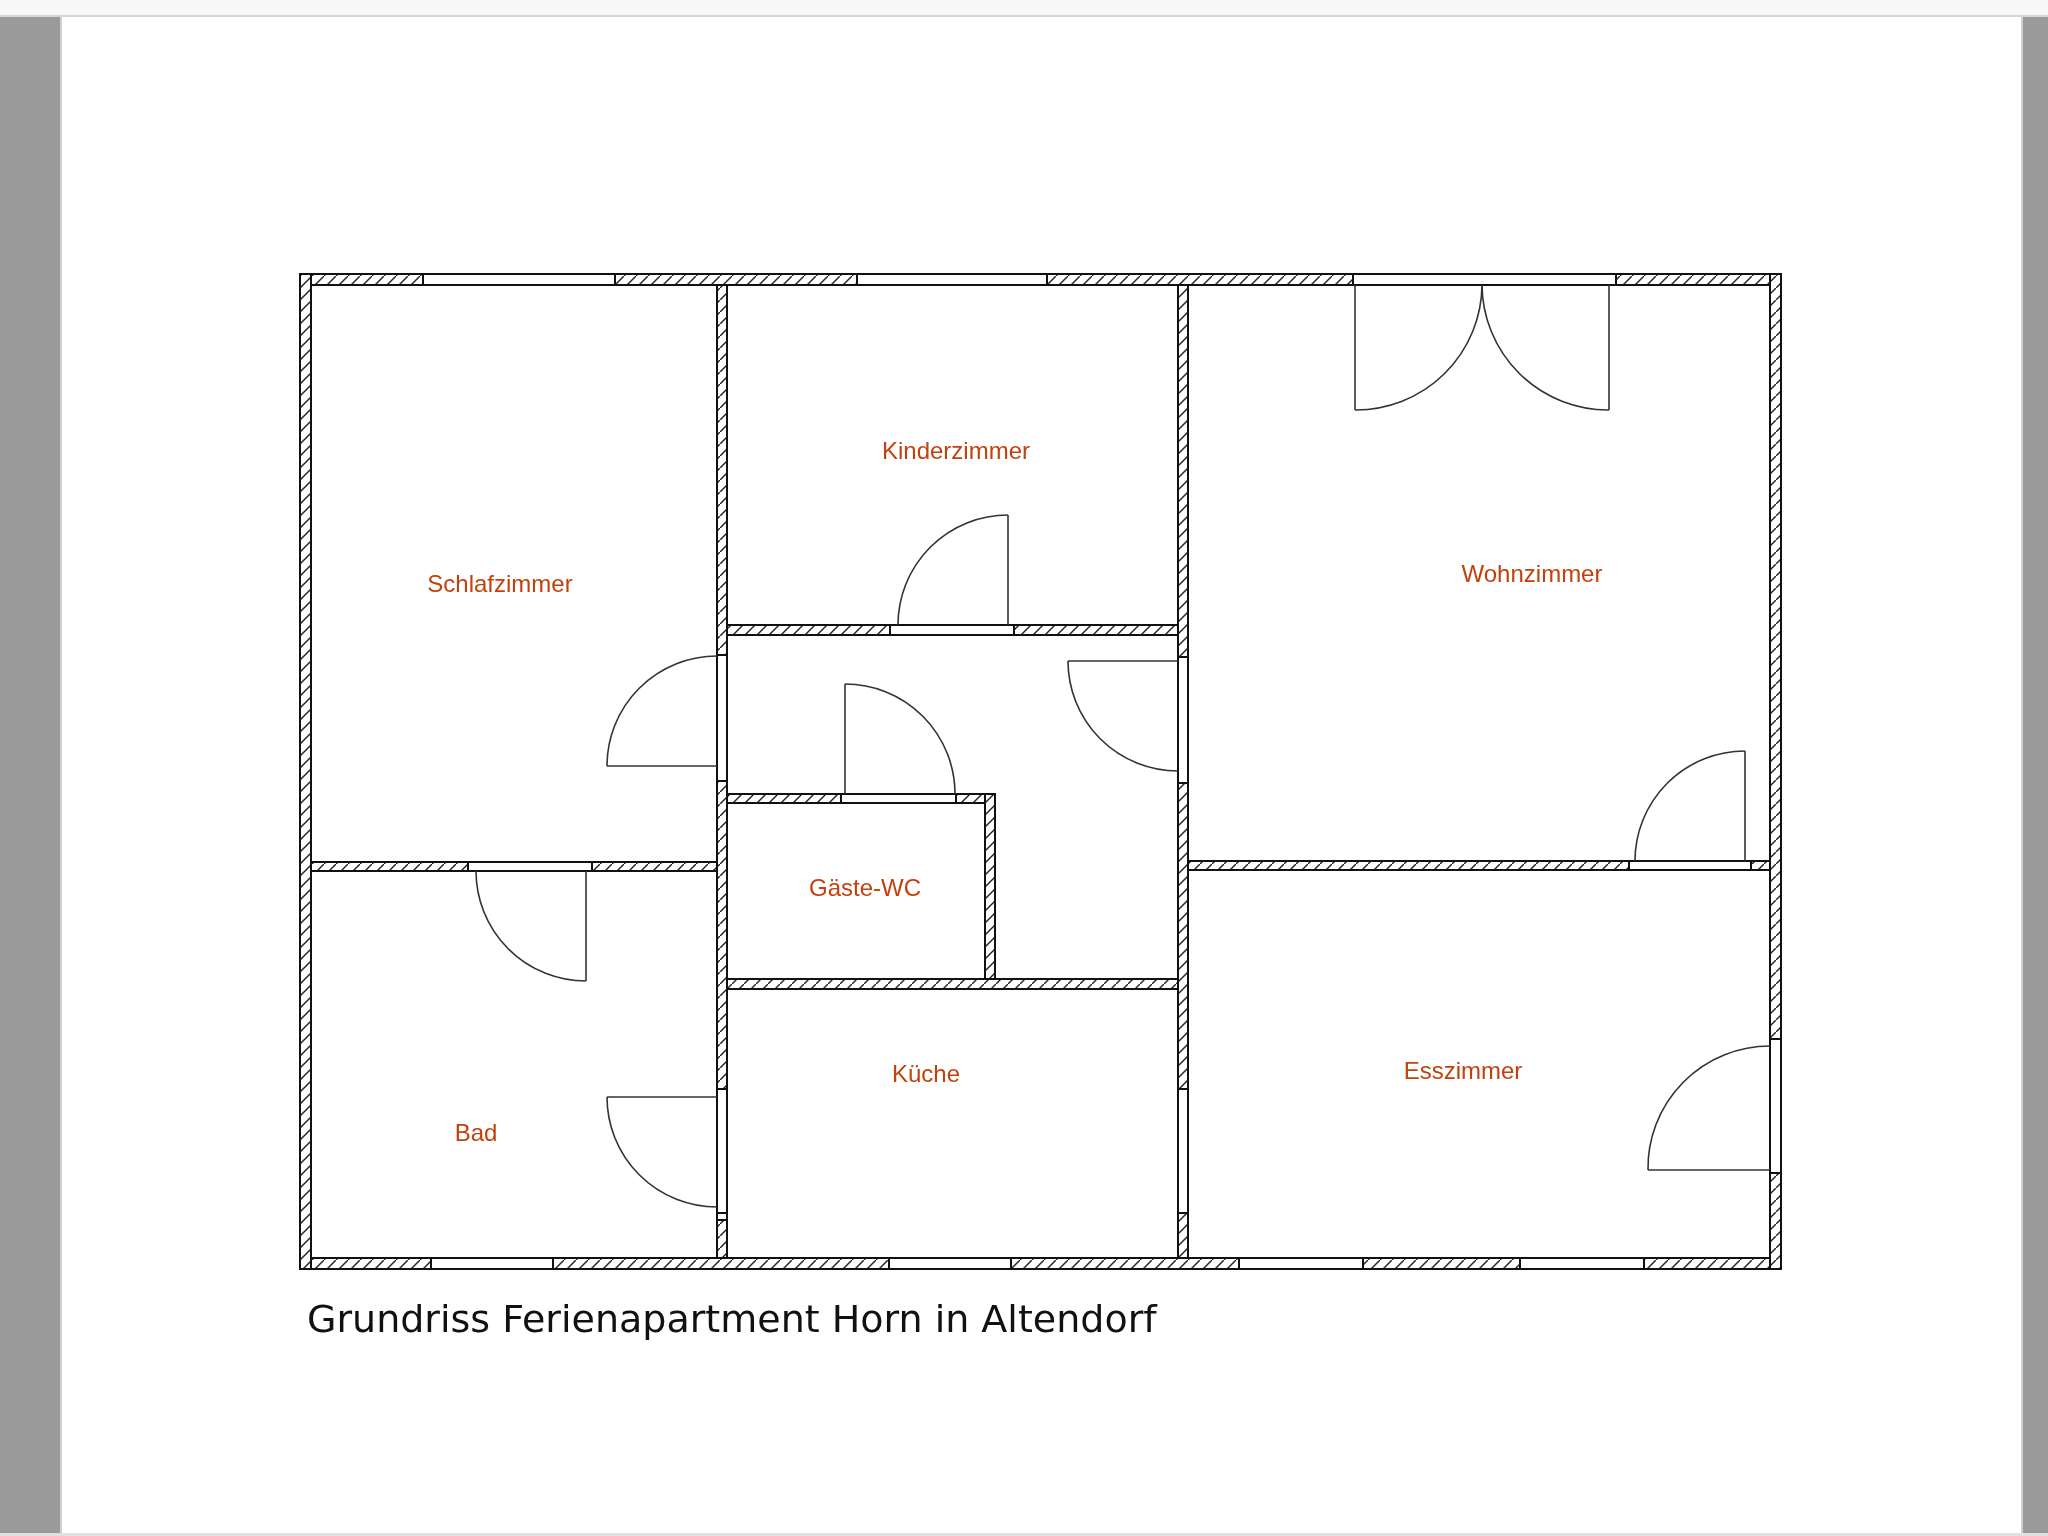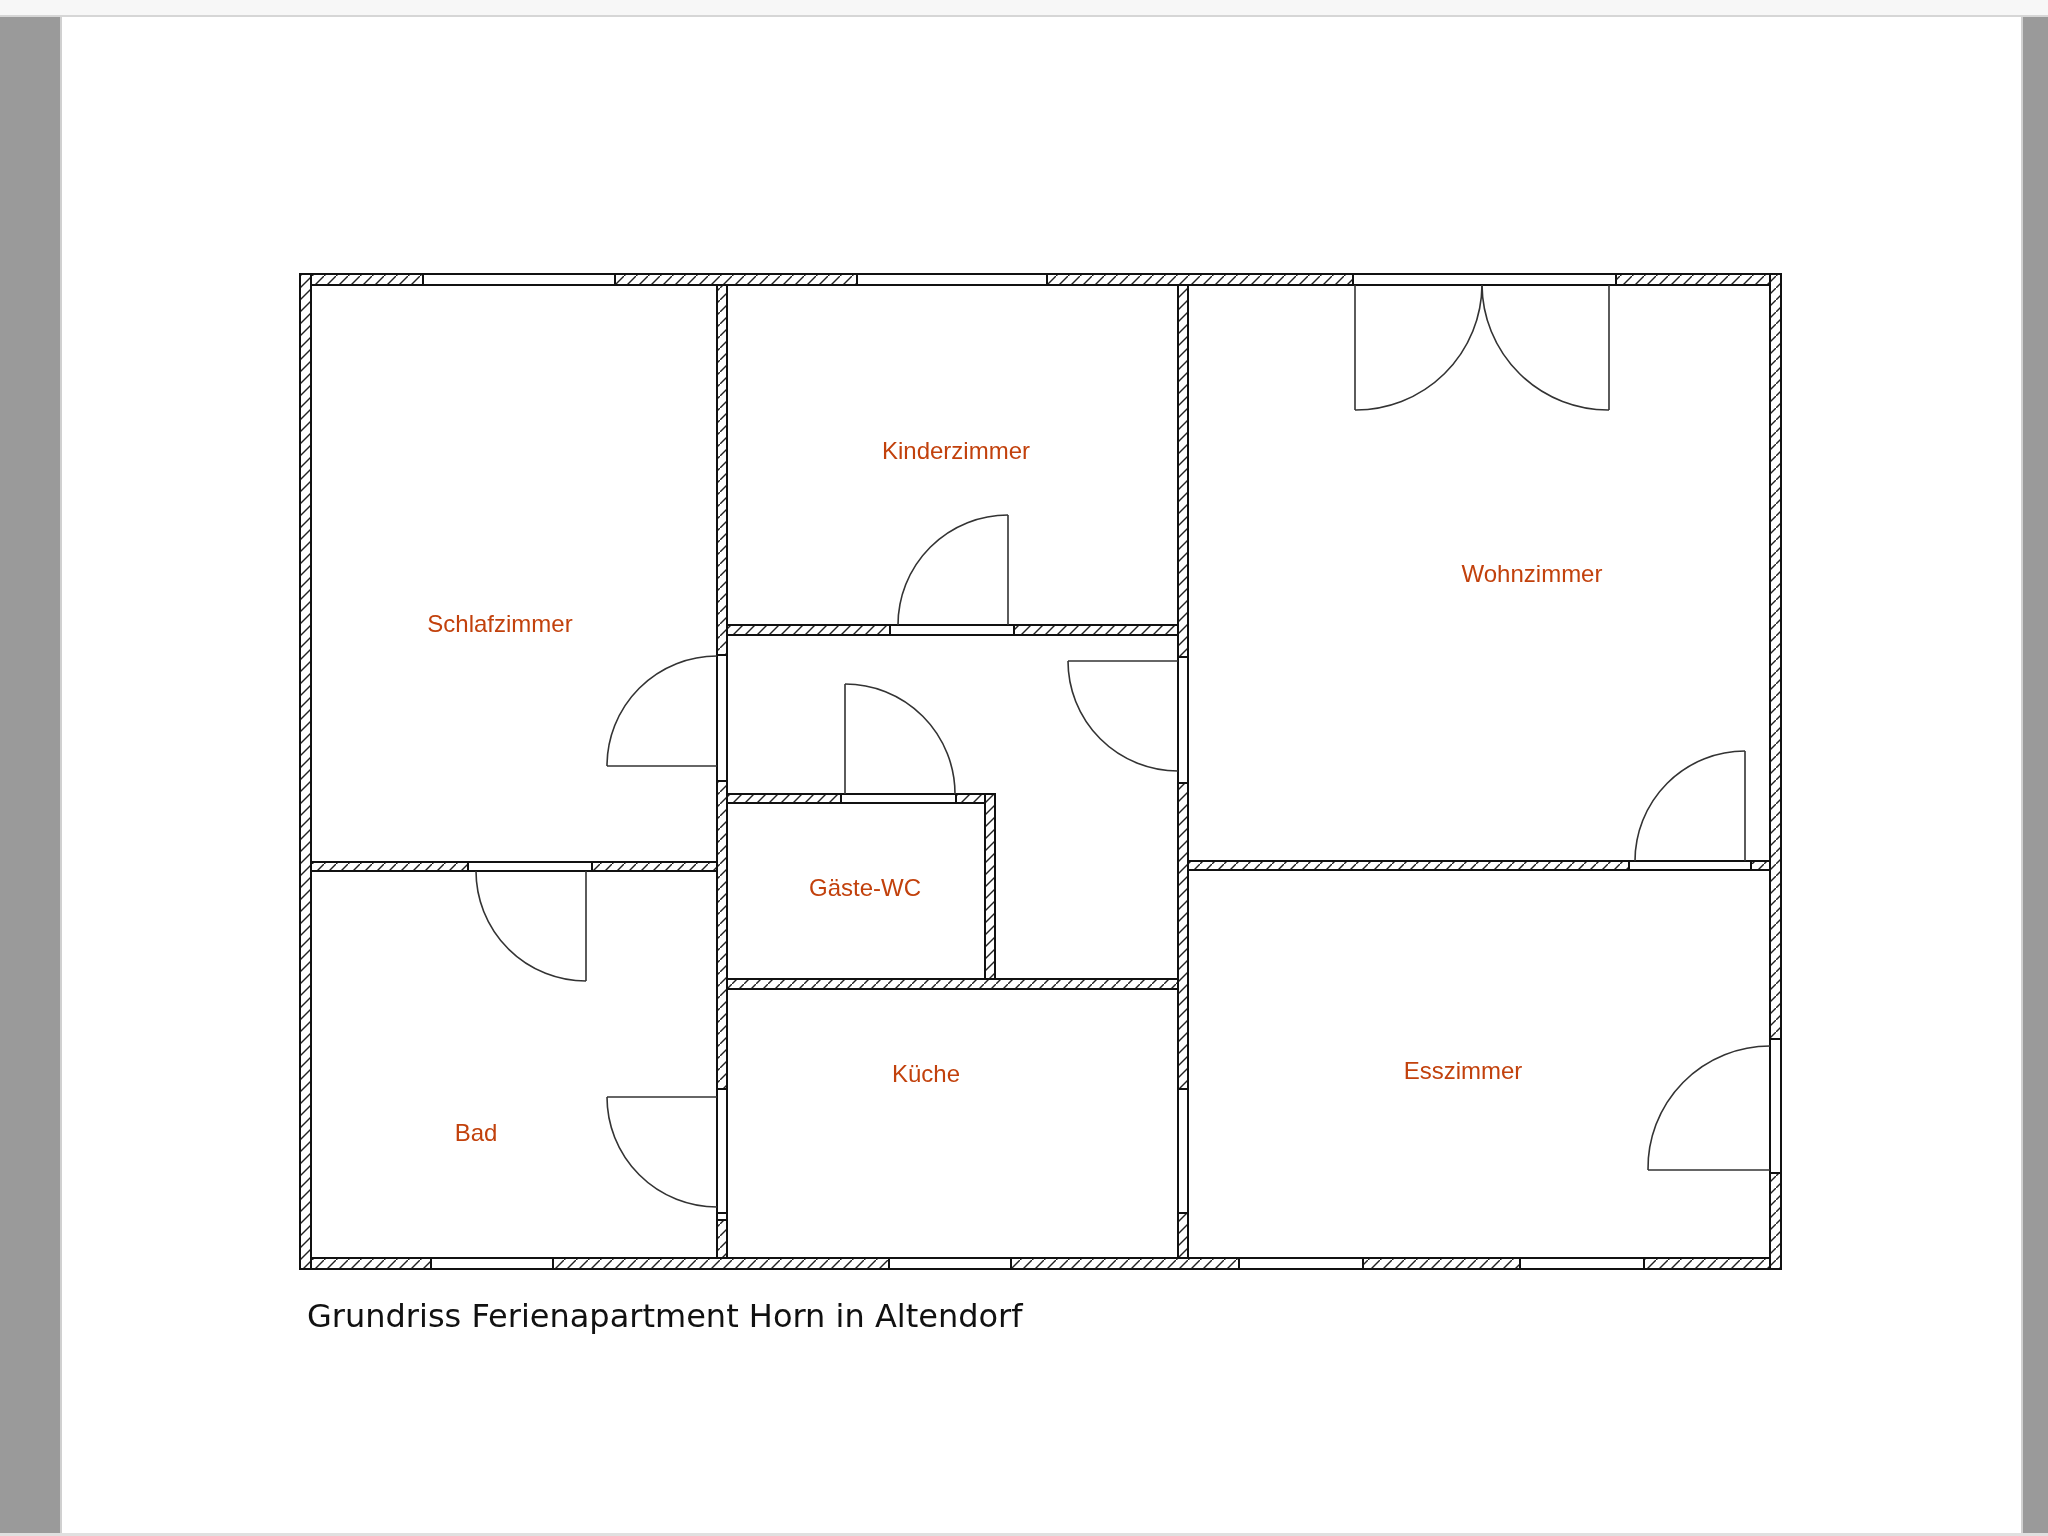--- a/index.html
+++ b/index.html
@@ -26,21 +26,21 @@
   .page {
     position: absolute; left: 62px; top: 17px; width: 1959px; height: 1516px; background: #ffffff;
   }
   svg.plan { position: absolute; left: 0; top: 0; }
   .room-label {
     position: absolute; font-size: 24px; color: #c2410c; white-space: nowrap;
     transform: translate(-50%, -50%);
     font-family: Liberation Sans, sans-serif;
   }
   .caption {
-    position: absolute; left: 307px; top: 1297px; font-size: 32px; color: #111;
+    position: absolute; left: 307px; top: 1297px; font-size: 38px; color: #111;
     white-space: nowrap; font-family: "DejaVu Sans", sans-serif;
   }
 </style>
 </head>
 <body>
 
 <div class="topbar"></div>
 <div class="side-left"></div>
 <div class="side-right"></div>
 <div class="bottombar"></div>
@@ -141,21 +141,21 @@
       <path d="M 1609 410 A 126 126 0 0 1 1482 285"></path>
     </g>
 
     <g>
       <line x1="1770" y1="1170" x2="1648" y2="1170"></line>
       <path d="M 1648 1170 A 122 122 0 0 1 1770 1046"></path>
     </g>
   </g>
 </svg>
 
-<div class="room-label" style="left:500px; top:584px;margin-top:40px;">Schlafzimmer</div>
+<div class="room-label" style="left:500px; top:584px;">Schlafzimmer</div>
 <div class="room-label" style="left:956px; top:451px;">Kinderzimmer</div>
 <div class="room-label" style="left:1532px; top:574px;">Wohnzimmer</div>
 <div class="room-label" style="left:857px; top:888px;margin-left:8px;">Gäste-WC</div>
 <div class="room-label" style="left:476px; top:1133px;">Bad</div>
 <div class="room-label" style="left:926px; top:1074px;">Küche</div>
 <div class="room-label" style="left:1463px; top:1071px;text-align:center;">Esszimmer</div>
 
 <div class="caption">Grundriss Ferienapartment Horn in Altendorf</div>
 
 </body></html>

